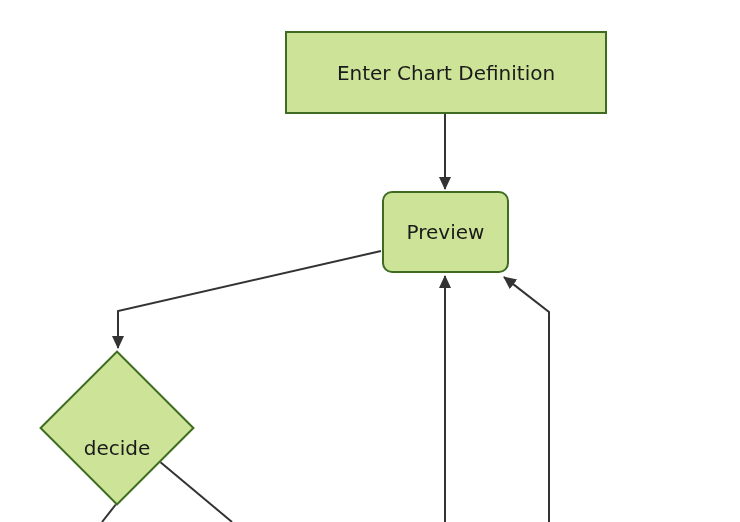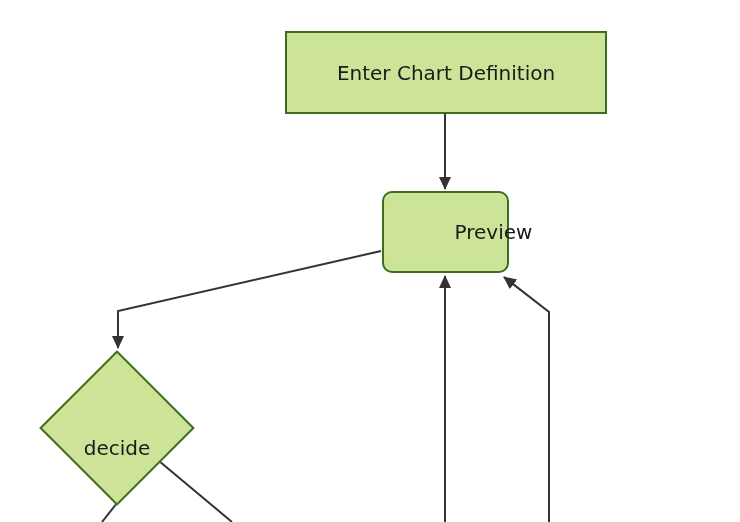--- a/index.html
+++ b/index.html
@@ -58,21 +58,21 @@
     width: 322px; height: 83px;
   }
   
   .node-preview {
     left: 382px; top: 191px;
     width: 127px; height: 82px;
     border-radius: 10px;
   }
   .label-preview {
     left: 382px; top: 191px;
-    width: 127px; height: 82px; padding-left: 48px;
+    width: 127px; height: 82px;
   }
   
   .node-decide {
     left: 62px; top: 373px;
     width: 110px; height: 110px;
     transform: rotate(45deg);
   }
   .label-decide {
     left: 39px; top: 428px;
     width: 156px; height: 40px;

